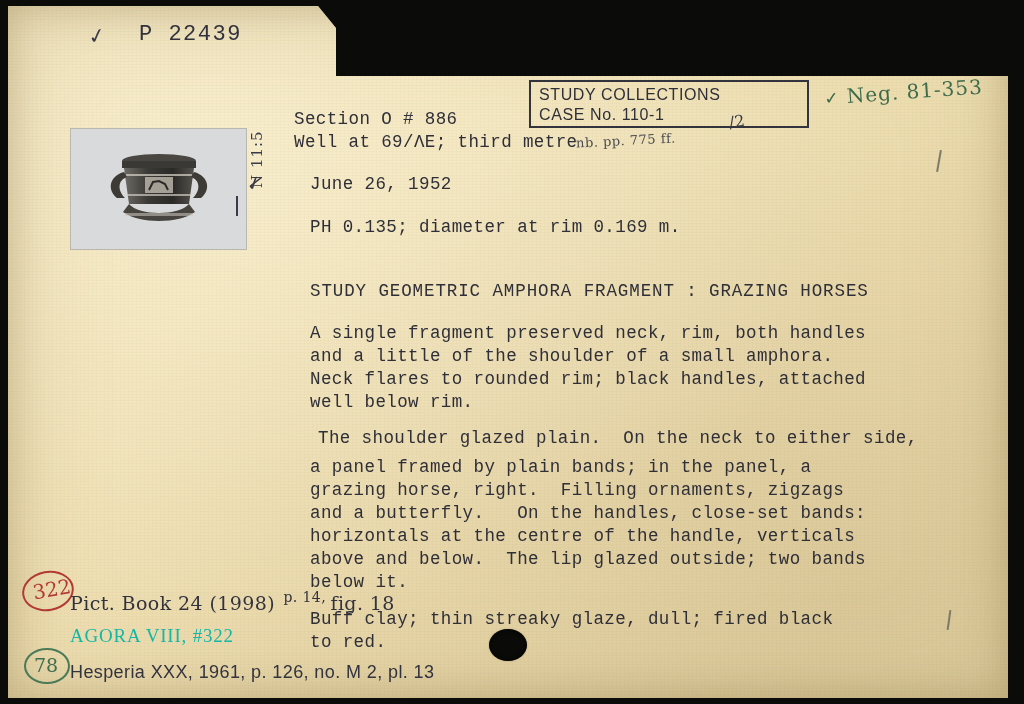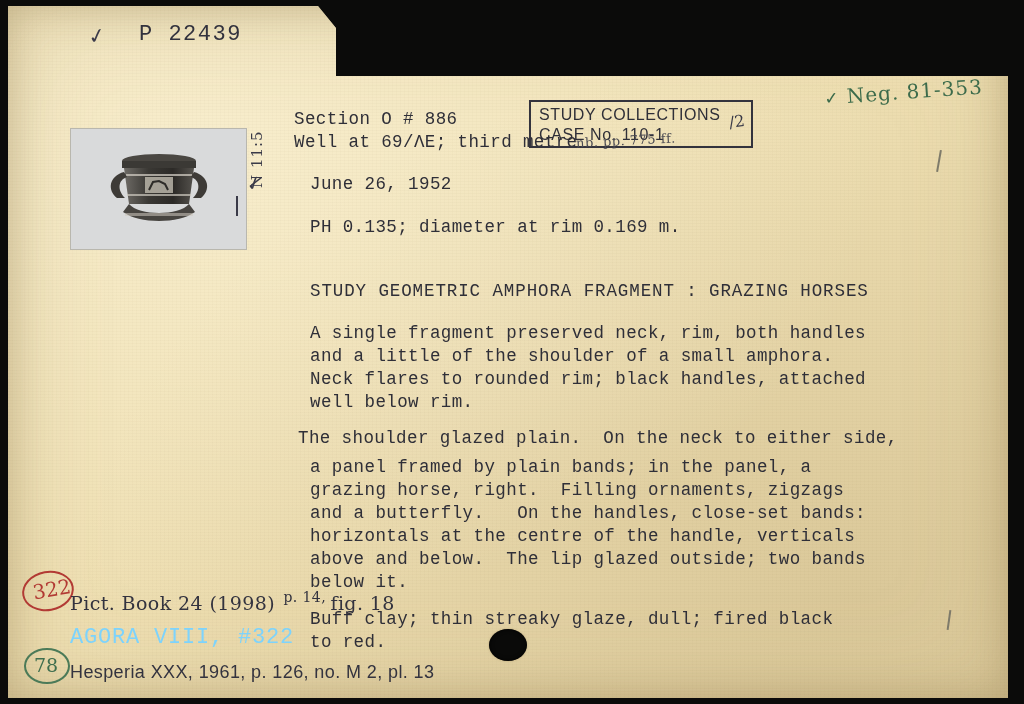--- a/index.html
+++ b/index.html
@@ -145,30 +145,30 @@
     letter-spacing: 0.4px;
     white-space: pre;
   }
   .typed.block { line-height: 23px; }
 
   #sec-line   { left: 294px; top: 108px; }
   #date-line  { left: 310px; top: 173px; }
   #dims-line  { left: 310px; top: 216px; }
   #title-line { left: 310px; top: 280px; letter-spacing: 0.9px; }
   #para1      { left: 310px; top: 322px; }
-  #para2a     { left: 298px; top: 427px; }
+  #para2a     { left: 318px; top: 427px; }
   #para2b     { left: 310px; top: 456px; }
   #para3      { left: 310px; top: 608px; }
 
   
   .stamp {
     position: absolute;
     left: 529px;
-    top: 100px;
-    width: 224px;
+    top: 80px;
+    width: 280px;
     height: 48px;
     border: 2px solid #33333d;
     box-sizing: border-box;
   }
   .stamp .l1 {
     position: absolute;
     left: 8px;
     top: 4px;
     font-family: "Liberation Sans", sans-serif;
     font-size: 16px;
@@ -289,23 +289,23 @@
   .ref-pictbook .sup {
     font-size: 14px;
     position: relative;
     top: -8px;
     left: 2px;
   }
   .ref-agora {
     position: absolute;
     left: 70px;
     top: 625px;
-    font-family: Liberation Mono, monospace;
-    font-size: 22px;
-    color: #7dd3fc;
+    font-family: Liberation Serif, serif;
+    font-size: 19px;
+    color: #14b8a6;
     letter-spacing: 0.8px;
   }
   .ref-hesperia {
     position: absolute;
     left: 70px;
     top: 662px;
     font-family: Liberation Sans, sans-serif;
     font-size: 18px;
     color: #33333f;
     letter-spacing: 0.4px;

